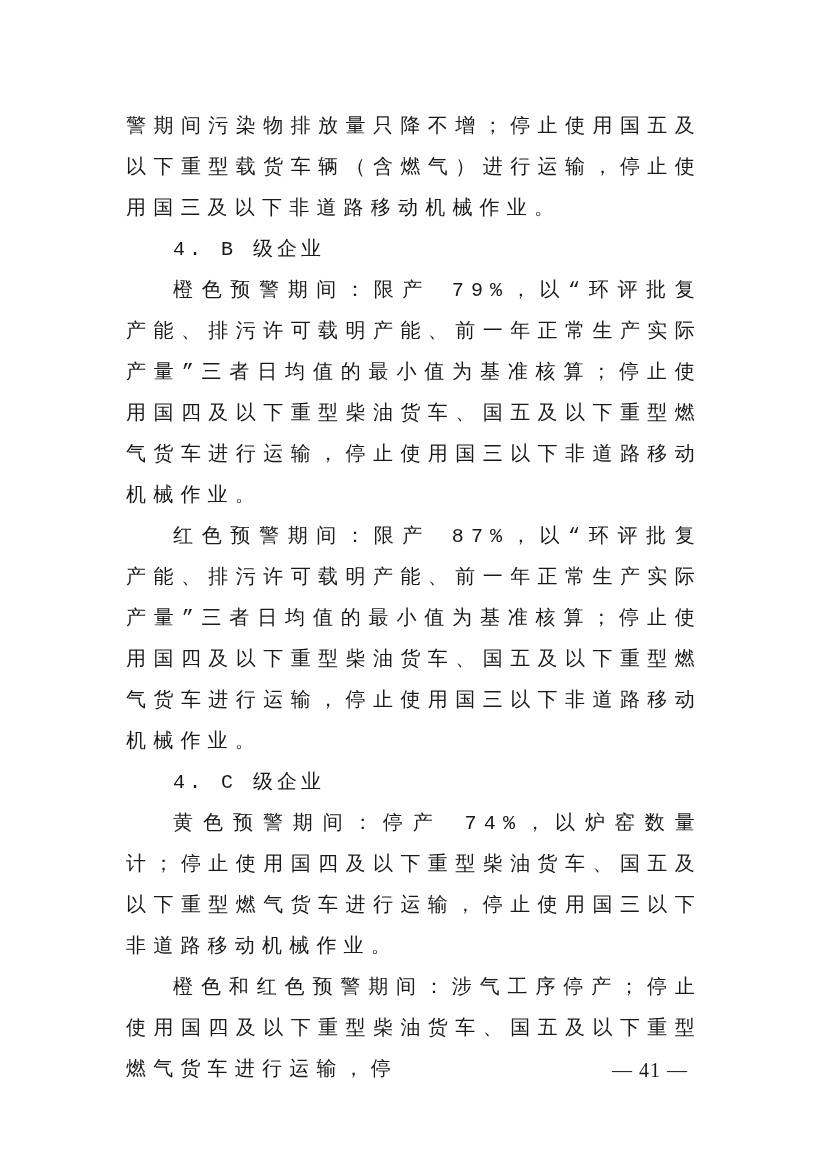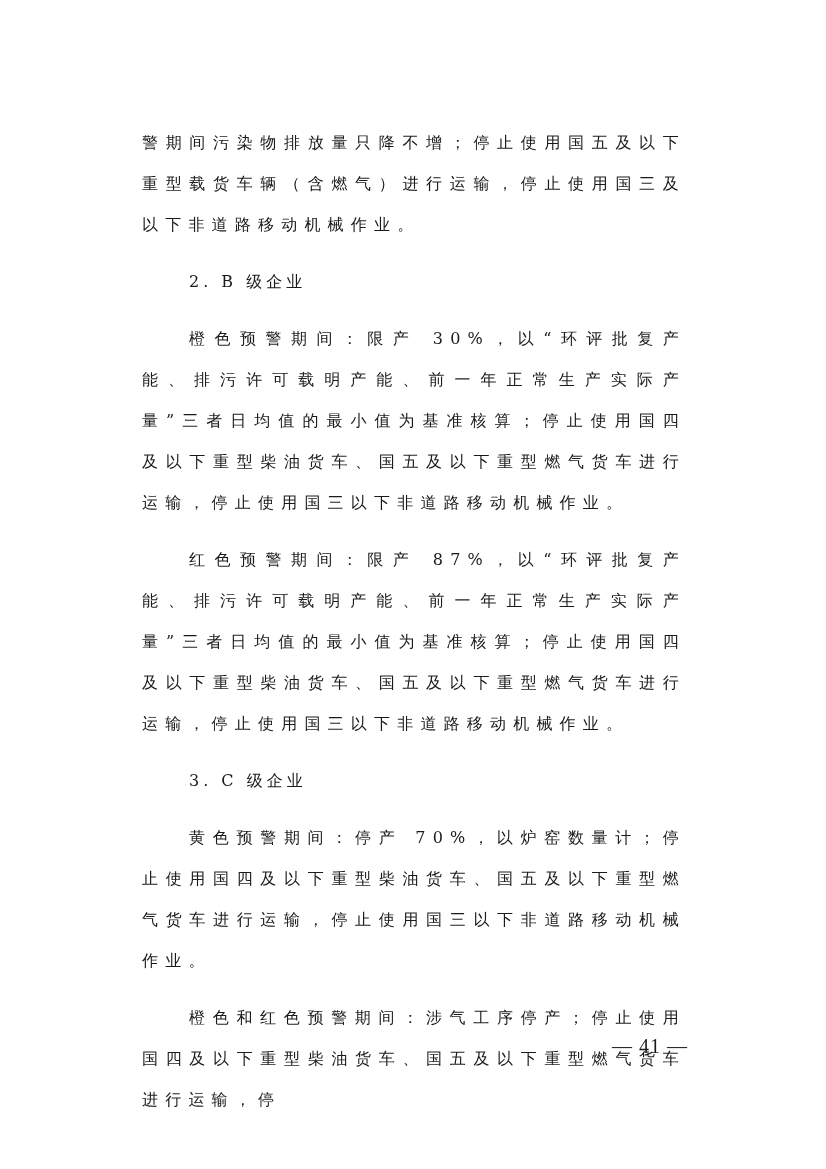--- a/index.html
+++ b/index.html
@@ -15,55 +15,56 @@
       font-family: "DejaVu Serif", "Liberation Serif", serif;
       color: #1a1a1a;
     }
     .page {
       position: absolute;
       left: 126px;
       top: 106px;
       width: 576px;
     }
     .para {
-      margin: 16px;
-      font-size: 16px;
+      margin: 0;
+      font-size: 20px;
       line-height: 41px;
       letter-spacing: 7.2px;
       text-align: justify;
       text-align-last: left;
       word-break: break-all;
+      font-family: Liberation Mono, monospace;
     }
     .indent {
       text-indent: 47px;
     }
     .heading {
       text-indent: 47px;
       letter-spacing: 4px;
     }
     .page-number {
       position: absolute;
       left: 610px;
-      top: 1032px;
+      top: 1056px;
       width: 80px;
       text-align: center;
       font-family: "Liberation Serif", "DejaVu Serif", serif;
       font-size: 20px;
       line-height: 28px;
       color: #1a1a1a;
       letter-spacing: 1px;
       white-space: nowrap;
     }
   </style>
 </head>
 <body>
 
 <div class="page">
   <p class="para">警期间污染物排放量只降不增；停止使用国五及以下重型载货车辆（含燃气）进行运输，停止使用国三及以下非道路移动机械作业。</p>
-  <p class="para heading">2. B 级企业</p>
-  <p class="para indent">橙色预警期间：限产 30%，以“环评批复产能、排污许可载明产能、前一年正常生产实际产量”三者日均值的最小值为基准核算；停止使用国四及以下重型柴油货车、国五及以下重型燃气货车进行运输，停止使用国三以下非道路移动机械作业。</p>
+  <p class="para heading">4. B 级企业</p>
+  <p class="para indent">橙色预警期间：限产 79%，以“环评批复产能、排污许可载明产能、前一年正常生产实际产量”三者日均值的最小值为基准核算；停止使用国四及以下重型柴油货车、国五及以下重型燃气货车进行运输，停止使用国三以下非道路移动机械作业。</p>
   <p class="para indent">红色预警期间：限产 87%，以“环评批复产能、排污许可载明产能、前一年正常生产实际产量”三者日均值的最小值为基准核算；停止使用国四及以下重型柴油货车、国五及以下重型燃气货车进行运输，停止使用国三以下非道路移动机械作业。</p>
-  <p class="para heading">3. C 级企业</p>
-  <p class="para indent">黄色预警期间：停产 70%，以炉窑数量计；停止使用国四及以下重型柴油货车、国五及以下重型燃气货车进行运输，停止使用国三以下非道路移动机械作业。</p>
+  <p class="para heading">4. C 级企业</p>
+  <p class="para indent">黄色预警期间：停产 74%，以炉窑数量计；停止使用国四及以下重型柴油货车、国五及以下重型燃气货车进行运输，停止使用国三以下非道路移动机械作业。</p>
   <p class="para indent">橙色和红色预警期间：涉气工序停产；停止使用国四及以下重型柴油货车、国五及以下重型燃气货车进行运输，停</p>
 </div>
 
 <div class="page-number">— 41 —</div>
 
 </body></html>

